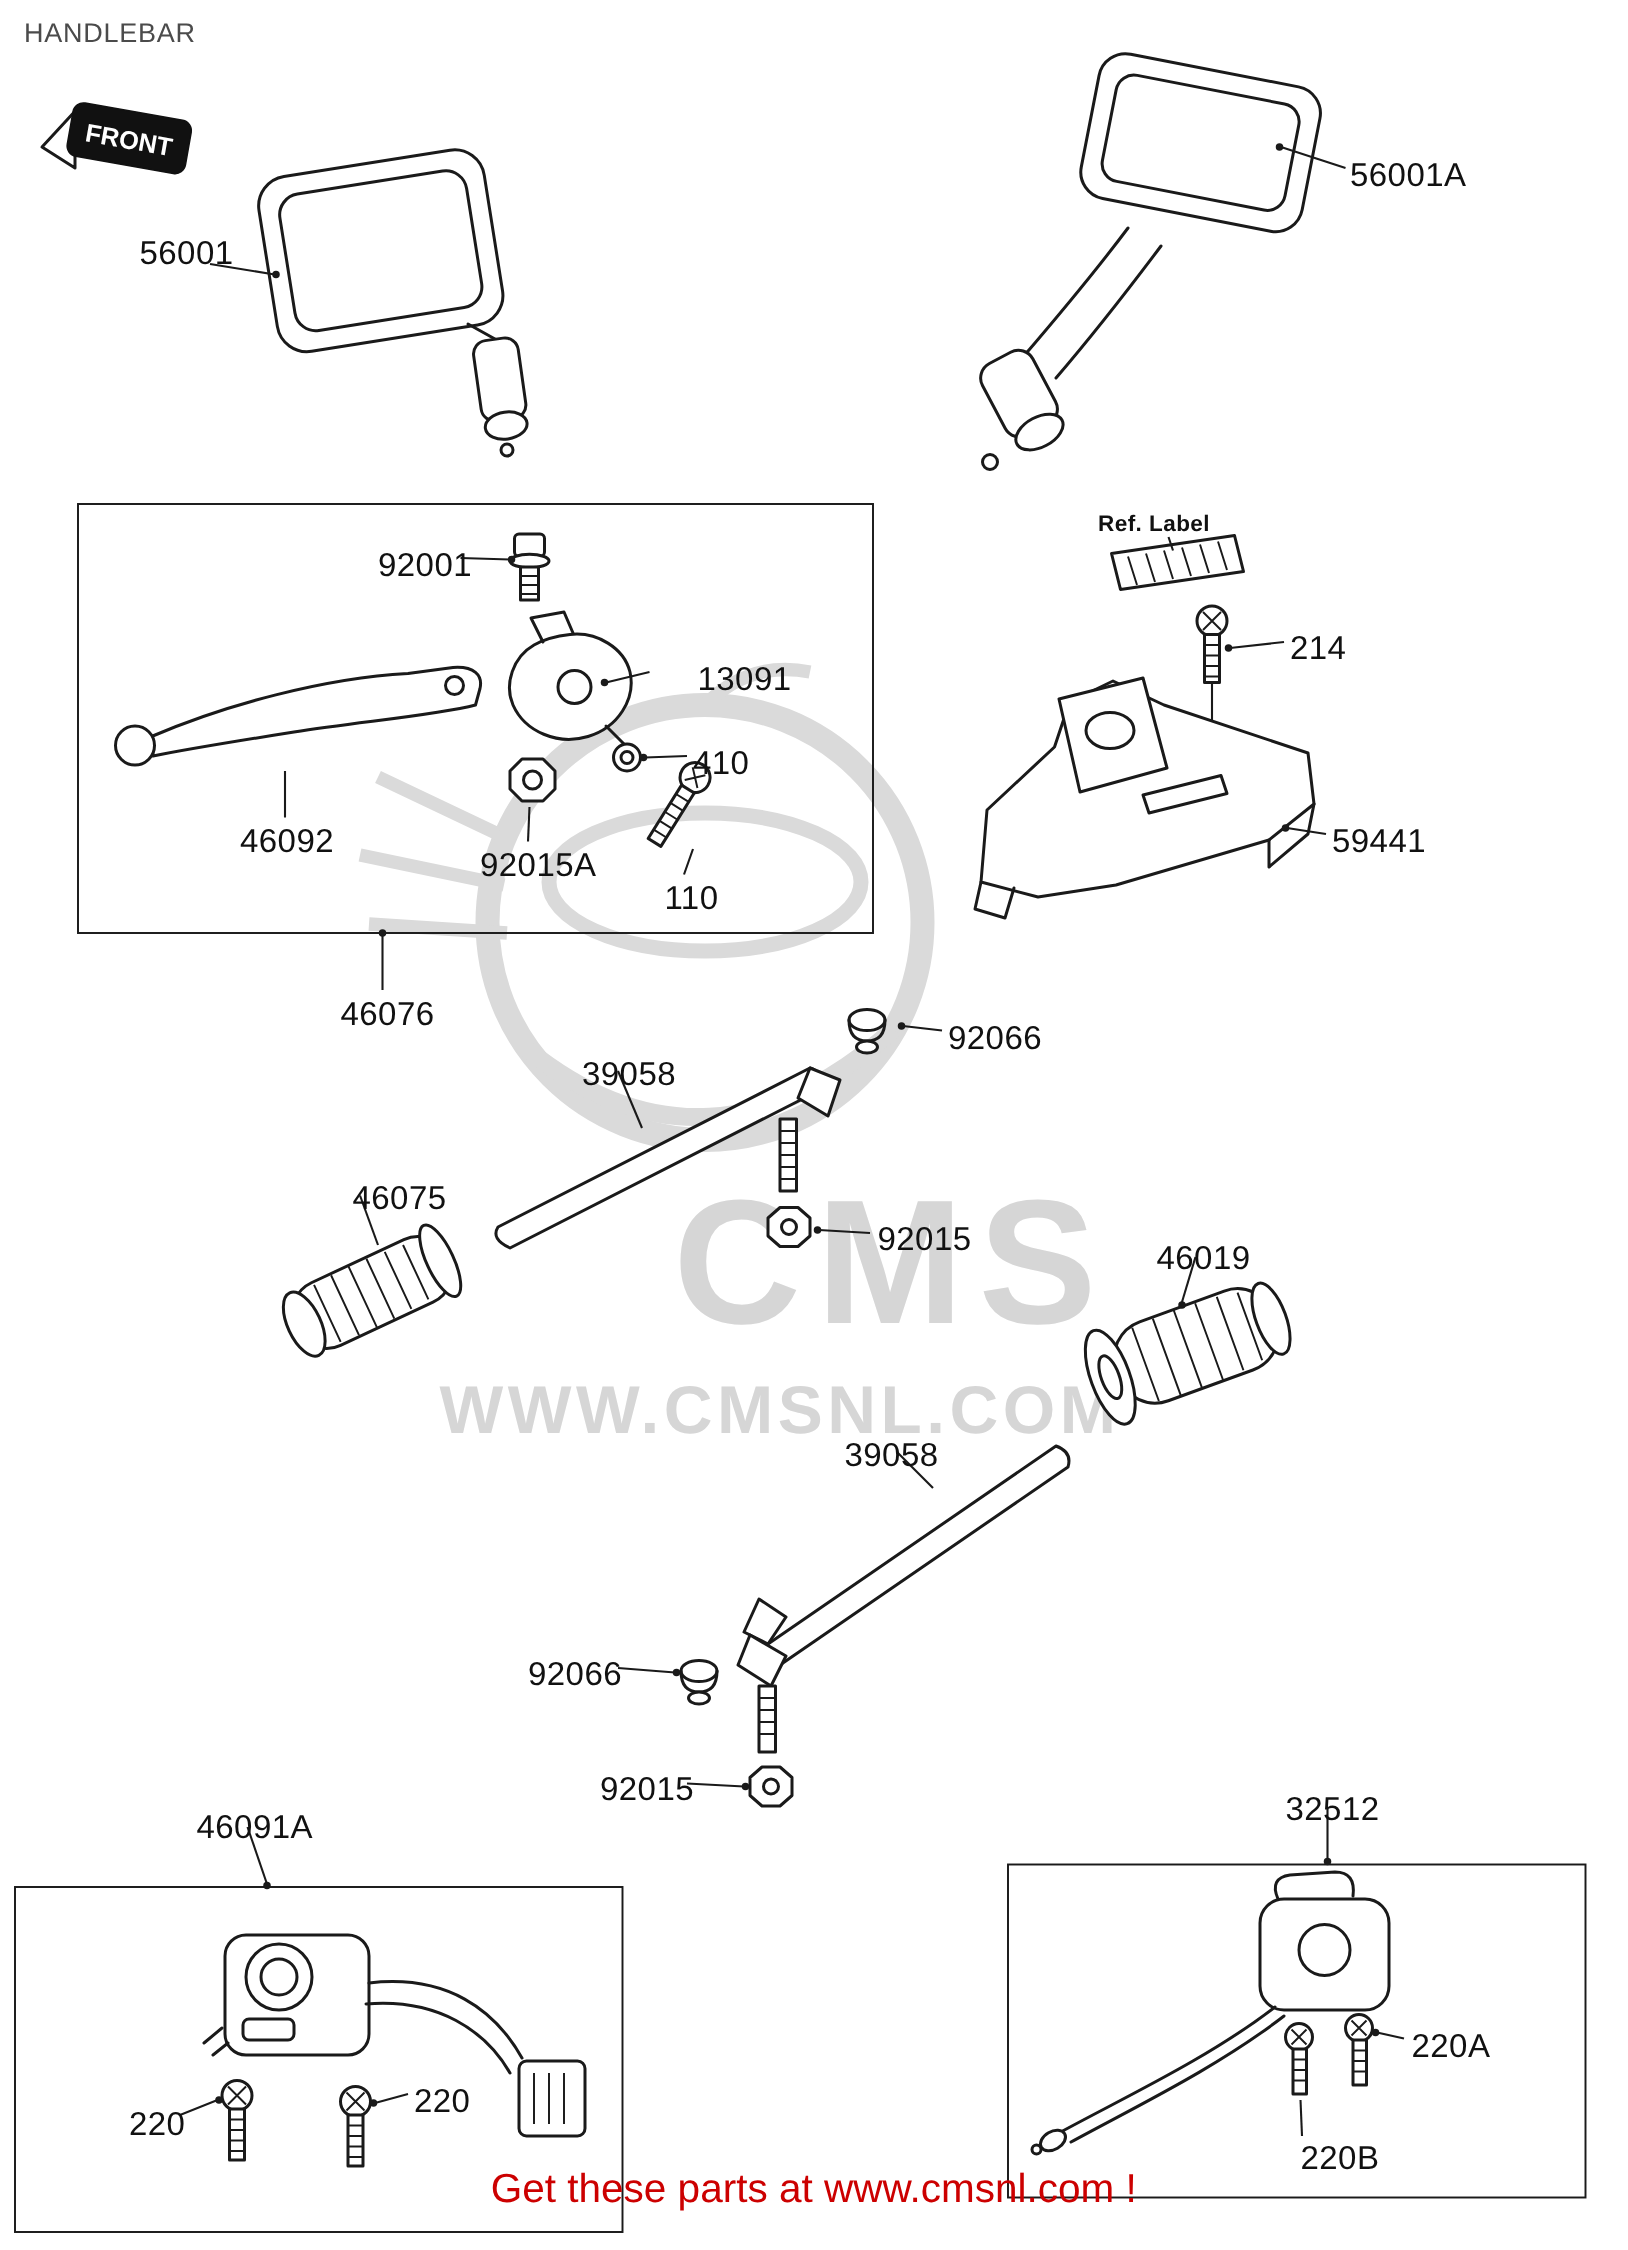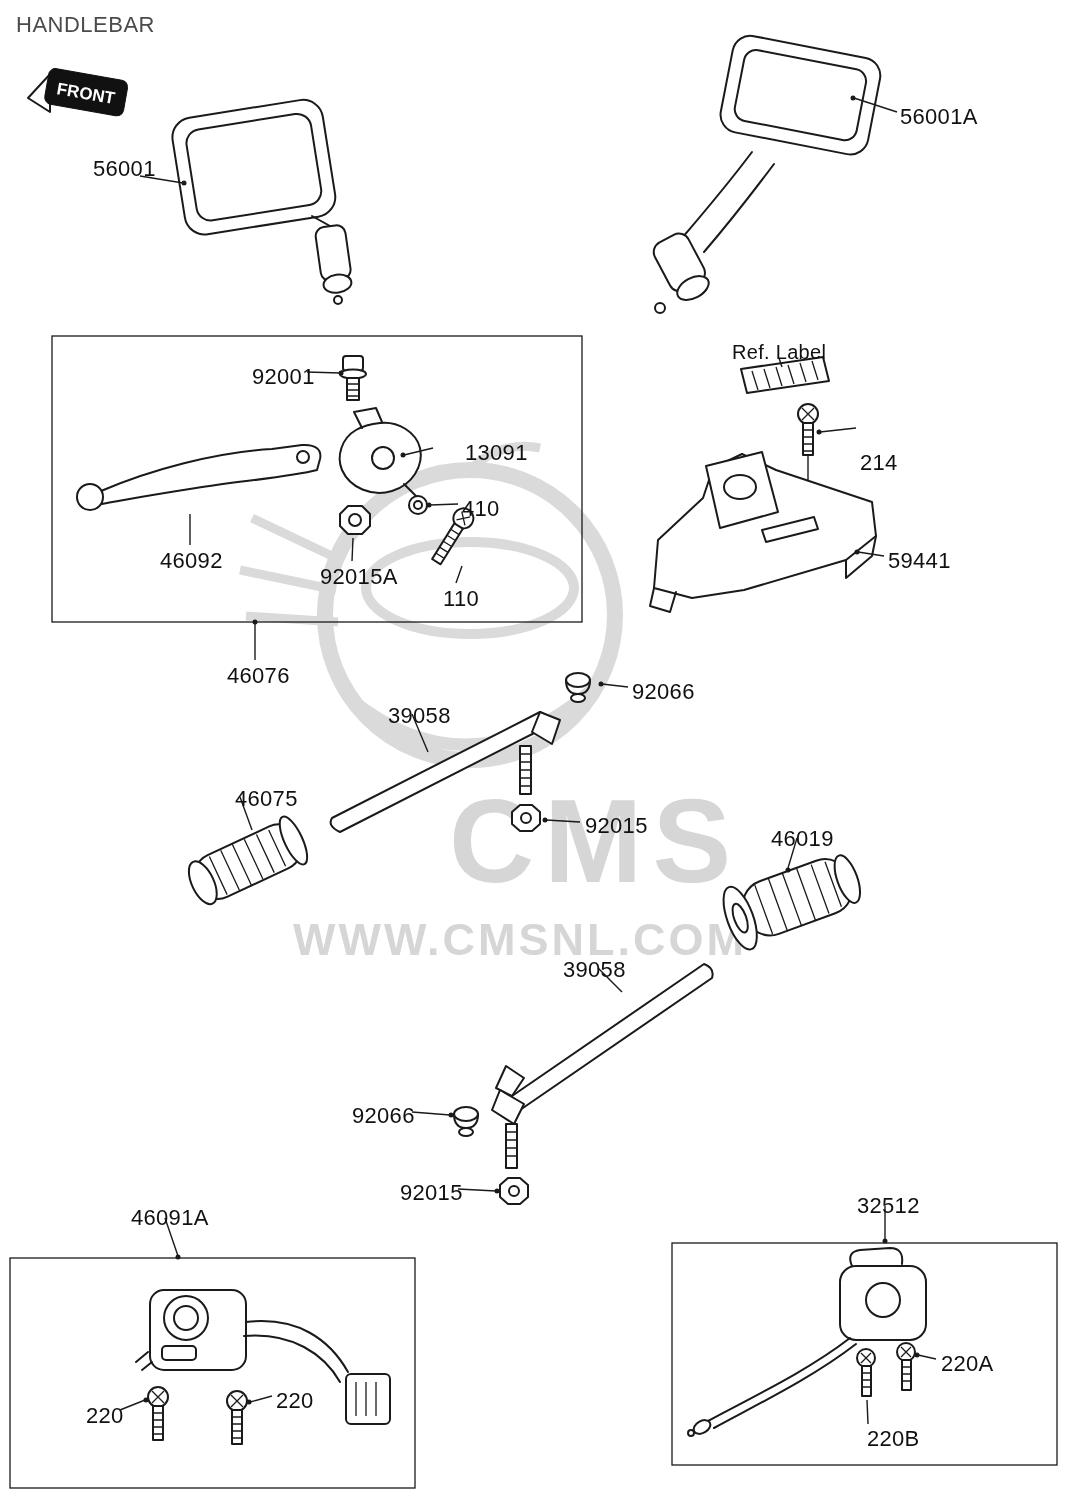--- a/index.html
+++ b/index.html
@@ -1,22 +1,22 @@
 <!DOCTYPE html>
 <html><head>
 <meta charset="utf-8">
 <style>
   html,body{margin:0;padding:0;background:#ffffff;}
   #stage{position:relative;width:1085px;height:1500px;background:#fff;overflow:hidden;
          font-family:"Liberation Sans",sans-serif;}
   #art{position:absolute;left:0;top:0;z-index:1;}
   .plabel{position:absolute;z-index:2;font-size:22px;color:#111;white-space:nowrap;
           letter-spacing:0.3px;cursor:pointer;}
-  .plabel.bold{font-weight:normal;font-size:20px;cursor:default;}
-  #page-title{position:absolute;left:16px;top:12px;z-index:2;font-size:22px;color:#4b4b4b;
+  .plabel.bold{font-weight:bold;font-size:15px;cursor:default;}
+  #page-title{position:absolute;left:16px;top:12px;z-index:2;font-size:18px;color:#4b4b4b;
           letter-spacing:0.5px;}
   #footer-link{position:absolute;left:0;top:1444px;width:100%;text-align:center;z-index:3;
           font-size:27px;color:#cc0000;cursor:pointer;}
   svg .ln{stroke:#1a1a1a;stroke-width:2;fill:none;stroke-linecap:round;stroke-linejoin:round;}
   svg .fw{stroke:#1a1a1a;stroke-width:2;fill:#ffffff;stroke-linejoin:round;}
   svg .thin{stroke:#1a1a1a;stroke-width:1.3;fill:none;}
   svg .leader{stroke:#1a1a1a;stroke-width:1.4;fill:none;}
   svg .dot{fill:#1a1a1a;stroke:none;}
   svg .wm{stroke:#dadada;fill:none;}
   svg .wmtext{fill:#d6d6d6;font-family:"Liberation Sans",sans-serif;font-weight:bold;}
@@ -294,30 +294,31 @@
   <div class="plabel" style="left:93px;top:156px;">56001</div>
   <div class="plabel" style="left:900px;top:104px;">56001A</div>
   <div class="plabel" style="left:252px;top:364px;">92001</div>
   <div class="plabel" style="left:437px;top:440px;margin-left:28px;">13091</div>
   <div class="plabel" style="left:462px;top:496px;">410</div>
   <div class="plabel" style="left:160px;top:548px;">46092</div>
   <div class="plabel" style="left:320px;top:564px;">92015A</div>
   <div class="plabel" style="left:443px;top:586px;text-align:right;">110</div>
   <div class="plabel" style="left:227px;top:663px;">46076</div>
   <div class="plabel bold" style="left:732px;top:341px;">Ref. Label</div>
-  <div class="plabel" style="left:860px;top:419px;margin-top:31px;">214</div>
+  <div class="plabel" style="left:860px;top:419px;">214</div>
   <div class="plabel" style="left:888px;top:548px;">59441</div>
   <div class="plabel" style="left:632px;top:679px;">92066</div>
   <div class="plabel" style="left:388px;top:703px;">39058</div>
   <div class="plabel" style="left:215px;top:786px;margin-left:20px;">46075</div>
   <div class="plabel" style="left:585px;top:813px;">92015</div>
   <div class="plabel" style="left:771px;top:826px;">46019</div>
   <div class="plabel" style="left:563px;top:957px;">39058</div>
   <div class="plabel" style="left:352px;top:1103px;">92066</div>
   <div class="plabel" style="left:400px;top:1180px;">92015</div>
   <div class="plabel" style="left:131px;top:1205px;">46091A</div>
   <div class="plabel" style="left:86px;top:1403px;">220</div>
   <div class="plabel" style="left:276px;top:1388px;">220</div>
   <div class="plabel" style="left:857px;top:1193px;">32512</div>
   <div class="plabel" style="left:941px;top:1351px;">220A</div>
   <div class="plabel" style="left:843px;top:1426px;margin-left:24px;">220B</div>
 
+  <div id="footer-link">Get these parts at www.cmsnl.com !</div>
 </div>
 
 </body></html>

